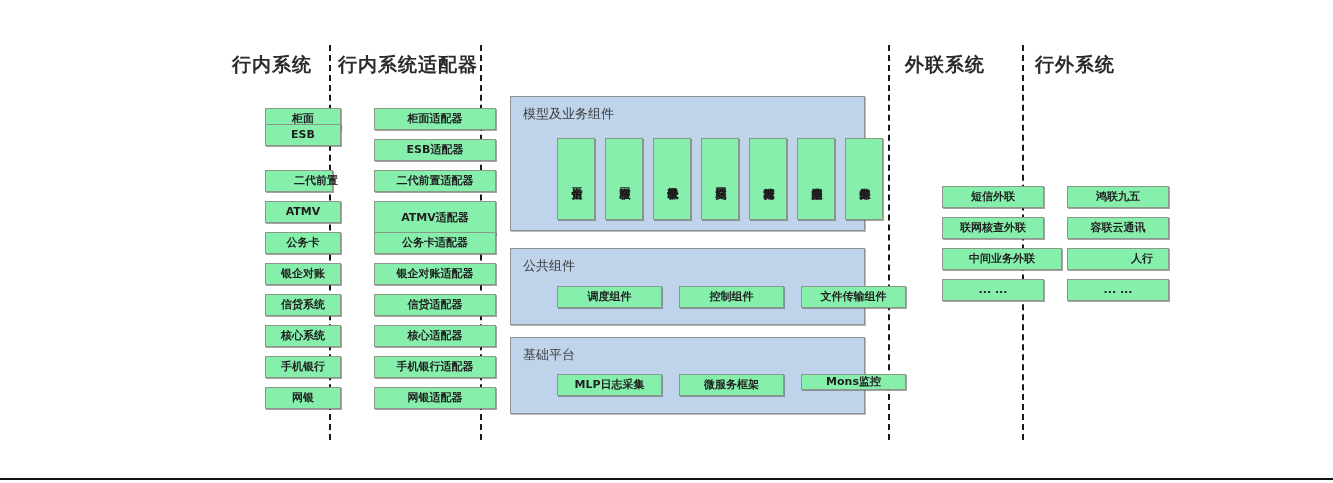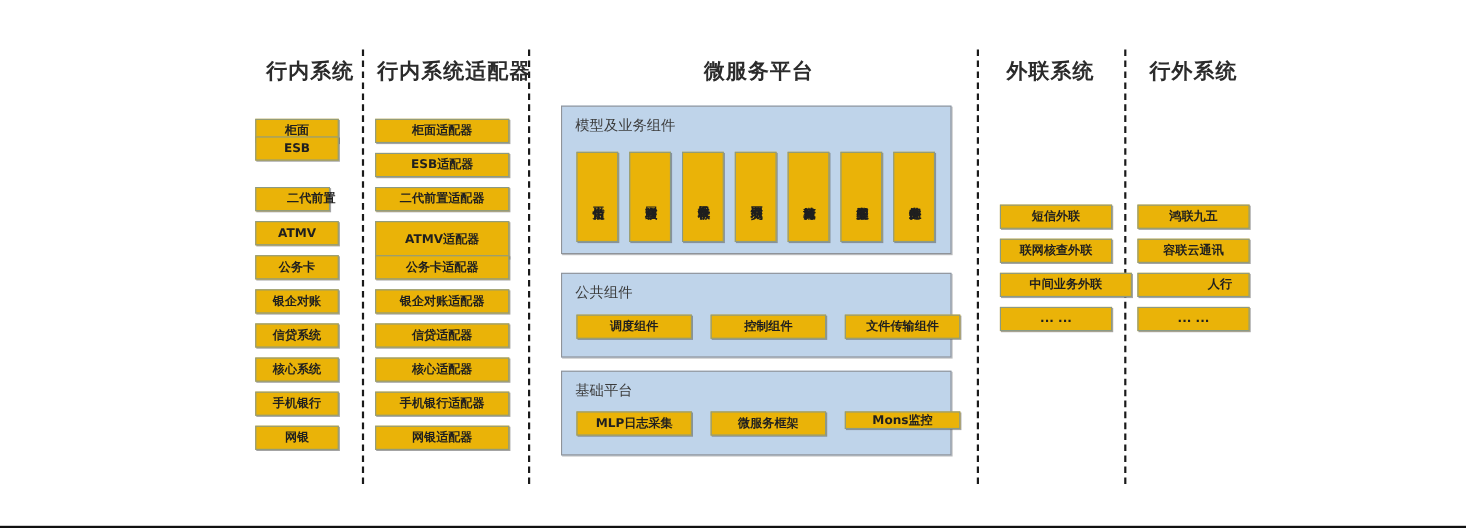--- a/index.html
+++ b/index.html
@@ -18,49 +18,49 @@
     background: #ffffff;
     overflow: hidden;
   }
 
   
   .col-title {
     position: absolute;
     font-size: 19px;
     font-weight: bold;
     color: #2b2b2b;
-    text-align: center;
     letter-spacing: 1px;
     white-space: nowrap;
     font-family: Liberation Serif, serif;
   }
 
   
   .vdash {
     position: absolute;
     width: 0;
     border-left: 2px dashed #1a1a1a;
   }
 
   
   .gbox {
     position: absolute;
     box-sizing: border-box;
-    background: #eab308;
+    background: #86efac;
     border: 1px solid #8a9a86;
     box-shadow: 1px 1px 0 rgba(90,90,90,0.55);
     font-size: 11px;
     font-weight: bold;
     color: #1f1f1f;
     display: flex;
     align-items: center;
     justify-content: center;
     text-align: center;
     line-height: 1.1;
     white-space: nowrap;
+    margin-left: 33px;
   }
   .gbox.vert {
     writing-mode: vertical-rl;
     text-orientation: upright;
     letter-spacing: 0px;
     font-size: 11px;
   }
 
   
   .bpanel {
@@ -131,21 +131,20 @@
       <div class="gbox" style="left: 909px; width: 102px; top: 186px; height: 22px;">短信外联</div>
       <div class="gbox" style="left: 909px; width: 102px; top: 217px; height: 22px;">联网核查外联</div>
       <div class="gbox" style="left: 909px; width: 120px; top: 248px; height: 22px;">中间业务外联</div>
       <div class="gbox" style="left: 909px; width: 102px; top: 279px; height: 22px;">... ...</div>
       <div class="gbox" style="left: 1034px; width: 102px; top: 186px; height: 22px;">鸿联九五</div>
       <div class="gbox" style="left: 1034px; width: 102px; top: 217px; height: 22px;">容联云通讯</div>
       <div class="gbox" style="left: 1034px; width: 102px; top: 248px; height: 22px; padding-left: 48px;">人行</div>
       <div class="gbox" style="left: 1034px; width: 102px; top: 279px; height: 22px;">... ...</div>
     </div>
 
-  <div class="col-title" id="platform-title" style="left: 600px; top: 52px; width: 180px;">微服务平台</div>
 
   <div id="panels">
       <div class="bpanel" style="left: 510px; top: 96px; width: 355px; height: 135px;">
         <div class="bpanel-title">模型及业务组件</div>
       </div>
       <div class="gbox vert" style="left: 524px; top: 138px; width: 38px; height: 82px;">短信平台</div>
       <div class="gbox vert" style="left: 572px; top: 138px; width: 38px; height: 82px;">联网核查</div>
       <div class="gbox vert" style="left: 620px; top: 138px; width: 38px; height: 82px;">银联及银行卡</div>
       <div class="gbox vert" style="left: 668px; top: 138px; width: 38px; height: 82px;">同城票交</div>
       <div class="gbox vert" style="left: 716px; top: 138px; width: 38px; height: 82px;">城商行清算</div>

